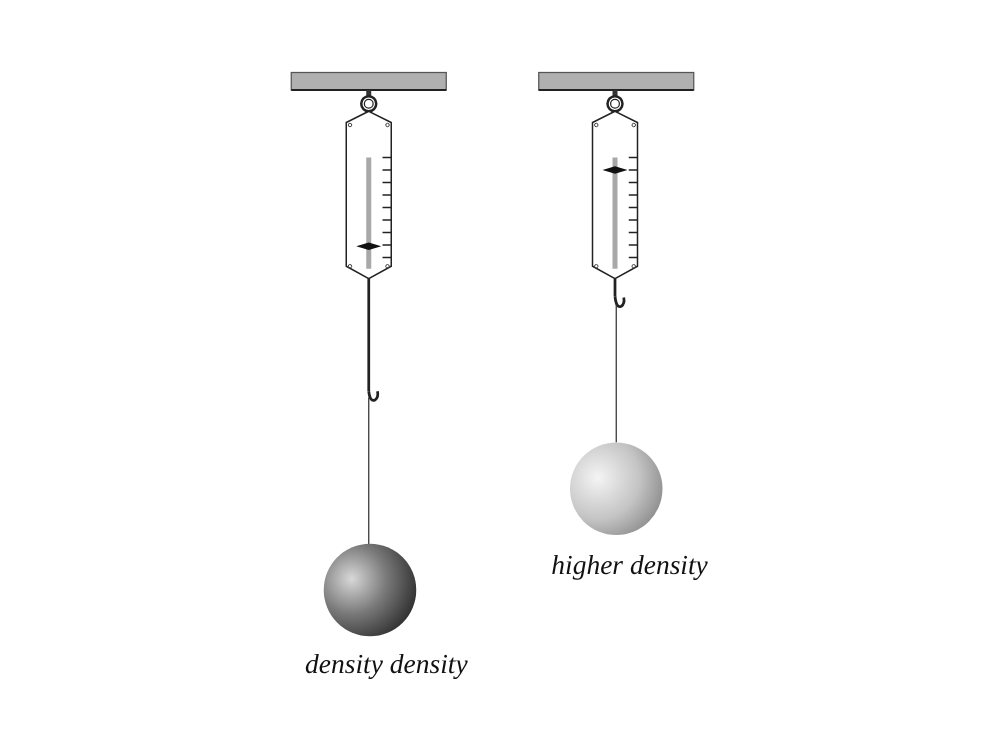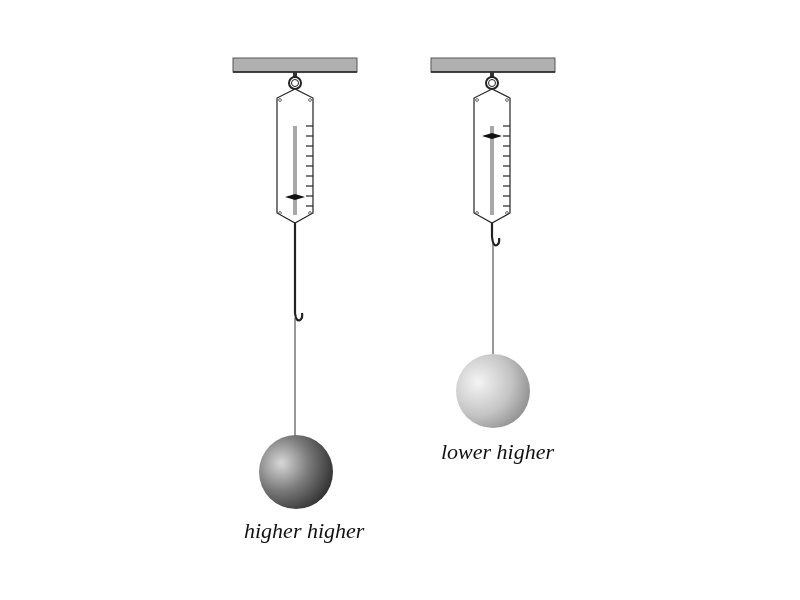--- a/index.html
+++ b/index.html
@@ -78,14 +78,14 @@
       <line x1="503" y1="206" x2="510" y2="206"></line>
     </g>
     <path d="M482,136 L492,133 L502,136 L492,139 Z" fill="#111"></path>
     <line x1="492" y1="223" x2="492" y2="237" stroke="#222" stroke-width="2.2"></line>
     <path d="M492,237 Q493,247 497,245 Q500,243 499,238" fill="none" stroke="#222" stroke-width="2.2"></path>
     <line x1="493" y1="243" x2="493" y2="354" stroke="#333" stroke-width="1"></line>
     <circle cx="493" cy="391" r="37" fill="url(#gLight)"></circle>
   </g>
 </svg>
 
-<div class="label" style="left:244px; top:518px;">higher higher</div>
-<div class="label" style="left:441px; top:439px;">lower higher</div>
+<div class="label" style="left:244px; top:518px;">density density</div>
+<div class="label" style="left:441px; top:439px;">higher density</div>
 
 </body></html>

